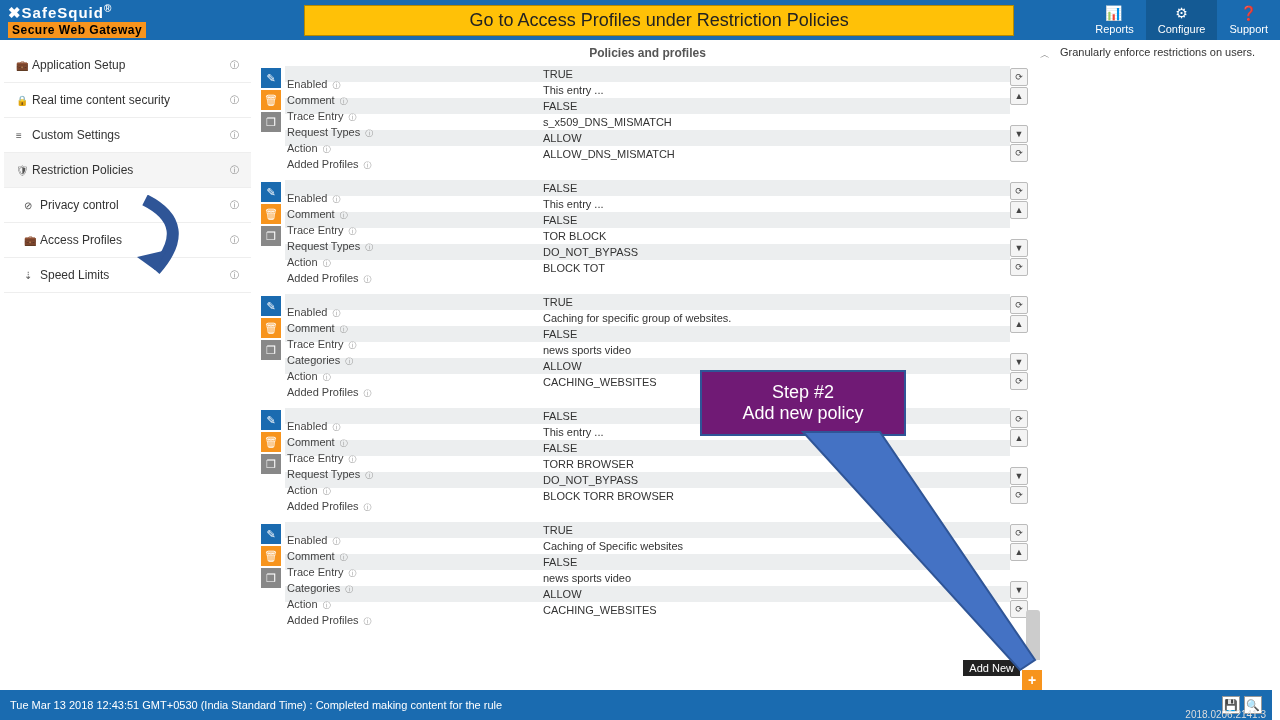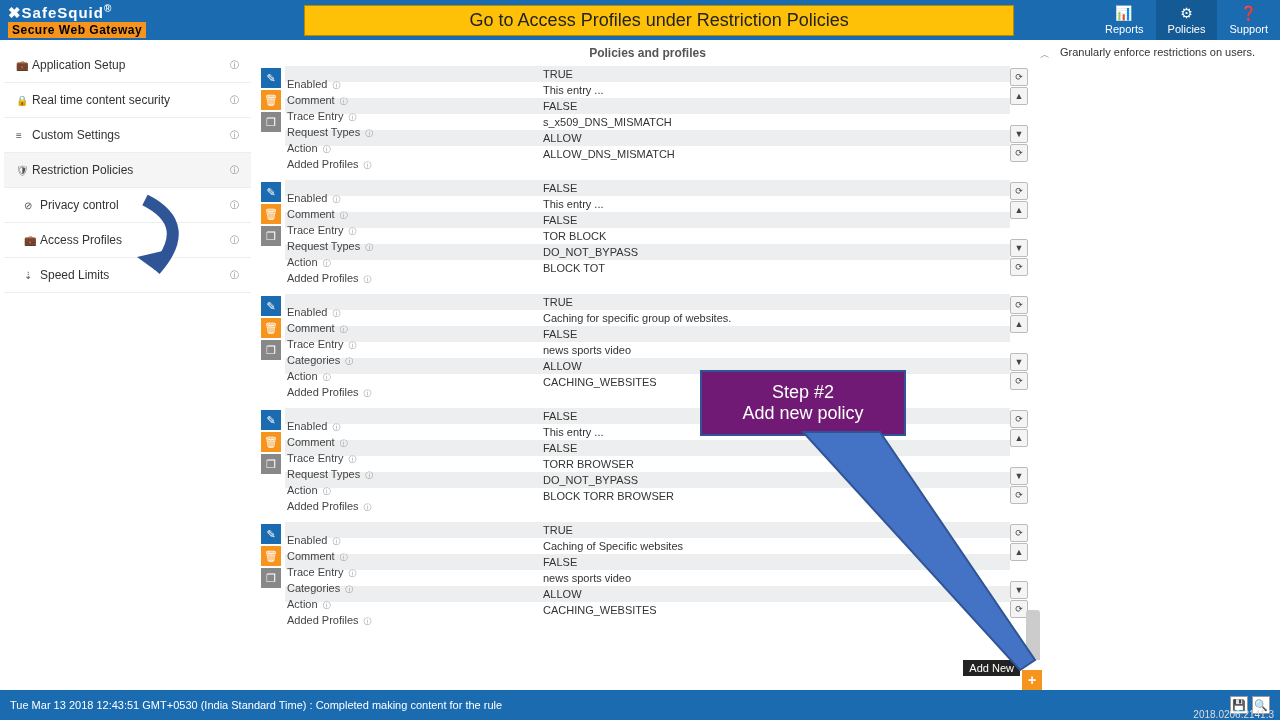--- a/index.html
+++ b/index.html
@@ -33,21 +33,21 @@
 .ico-del { background: #f7941d; }
 .ico-clone { background: #888; }
 .card-body { flex: 1; }
 .row { display: flex; align-items: center; height: 16px; font-size: 11px; }
 .row.zebra { background: #eceeef; }
 .row .key { width: 258px; padding-left: 2px; color: #444; margin-top: 21px; }
 .row .key .info { font-size: 8px; color: #999; margin-left: 2px; }
 .row .val { flex: 1; color: #333; }
 .card-ctrls { width: 24px; display: flex; flex-direction: column; gap: 1px; padding-top: 2px; }
 .ctrl { width: 18px; height: 18px; border: 1px solid #bbb; background: #f4f4f4; border-radius: 2px; display: flex; align-items: center; justify-content: center; font-size: 9px; color: #444; cursor: pointer; }
-.footer { position: absolute; bottom: 0; left: 0; right: 0; height: 30px; background: #1a6bb0; color: #fff; font-size: 11px; display: flex; align-items: center; padding: 0 10px; }
+.footer { position: absolute; bottom: 0; left: 0; right: 8px; height: 30px; background: #1a6bb0; color: #fff; font-size: 11px; display: flex; align-items: center; padding: 0 10px; }
 .footer-right { margin-left: auto; display: flex; align-items: center; gap: 4px; }
 .foot-btn { background: #fff; color: #333; width: 18px; height: 18px; display: flex; align-items: center; justify-content: center; border: 1px solid #999; font-size: 11px; cursor: pointer; }
 .add-new-wrap { position: absolute; bottom: 30px; right: 238px; border-radius: 8px; }
 .add-btn { width: 20px; height: 20px; background: #f7941d; color: #fff; display: flex; align-items: center; justify-content: center; font-size: 14px; font-weight: bold; cursor: pointer; }
 .add-tooltip { position: absolute; right: 22px; top: -10px; background: #222; color: #fff; padding: 2px 6px; font-size: 11px; white-space: nowrap; }
 .arrow-annotation { position: absolute; left: 125px; top: 195px; pointer-events: none; }
 .callout { position: absolute; left: 700px; top: 370px; pointer-events: none; }
 .callout-box { background: #701a75; border: 2px solid #2f5597; color: #fff; padding: 10px 18px; font-size: 18px; text-align: center; width: 206px; }
 .callout svg { position: absolute; top: 0; left: 0; }
 .scrollbar-fake { position: absolute; right: 0; top: 570px; width: 14px; height: 90px; background: #ccc; border-radius: 3px; }
@@ -62,21 +62,21 @@
     <div class="logo-sub">Secure Web Gateway</div>
   </div>
   <div class="banner">Go to Access Profiles under Restriction Policies</div>
   <div class="header-nav">
     <div class="header-nav-item">
         <span class="icon">📊</span>
         <span>Reports</span>
       </div>
     <div class="header-nav-item active">
         <span class="icon">⚙</span>
-        <span>Policies</span>
+        <span>Configure</span>
       </div>
     <div class="header-nav-item">
         <span class="icon">❓</span>
         <span>Support</span>
       </div>
   </div>
 </div>
 
 <div class="main">
   <div class="sidebar" id="sidebar">

